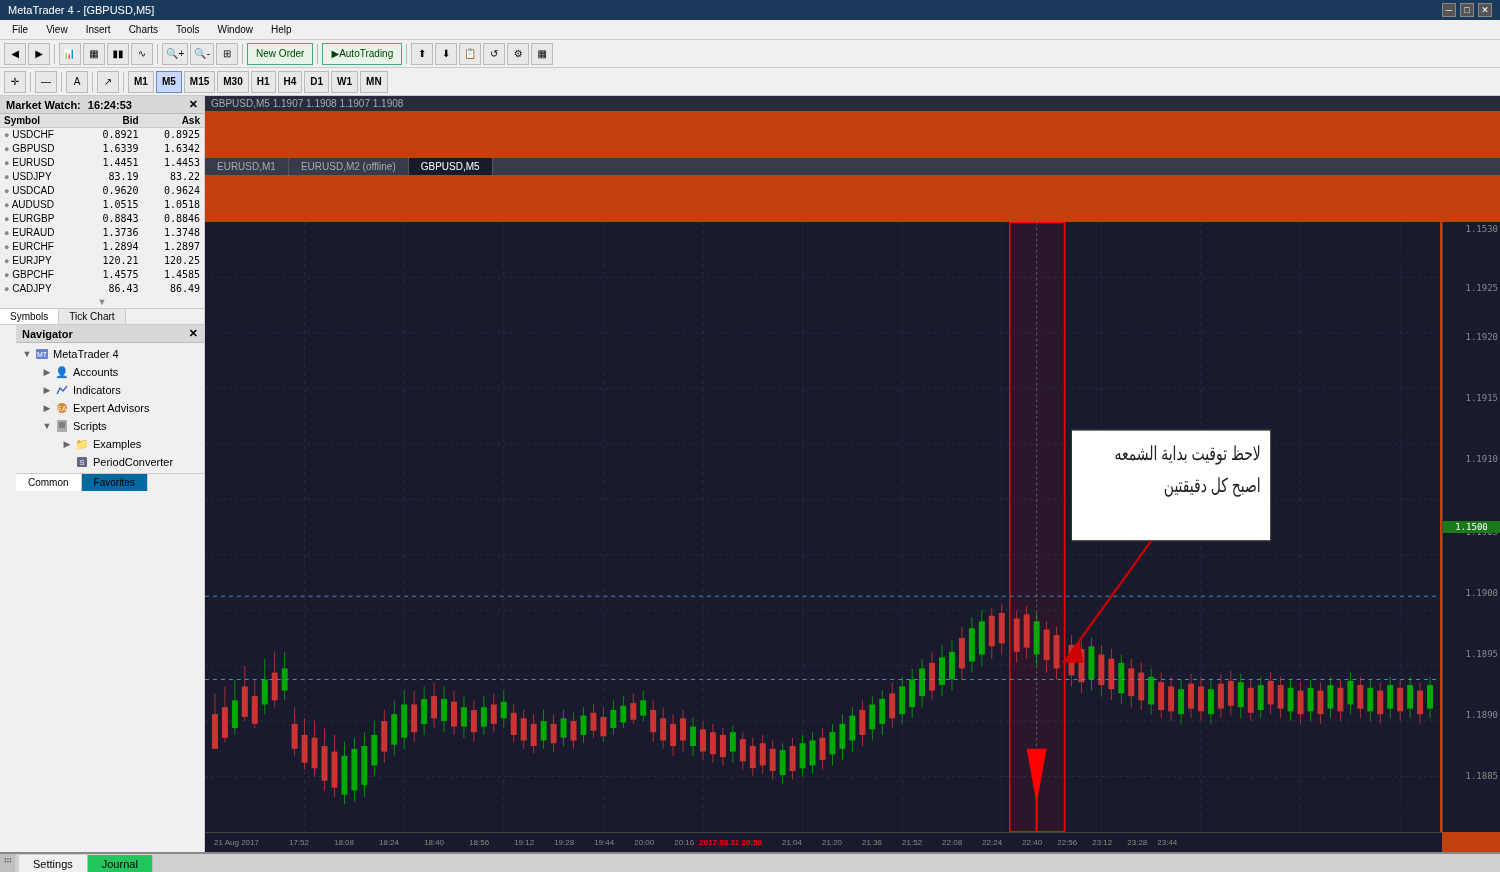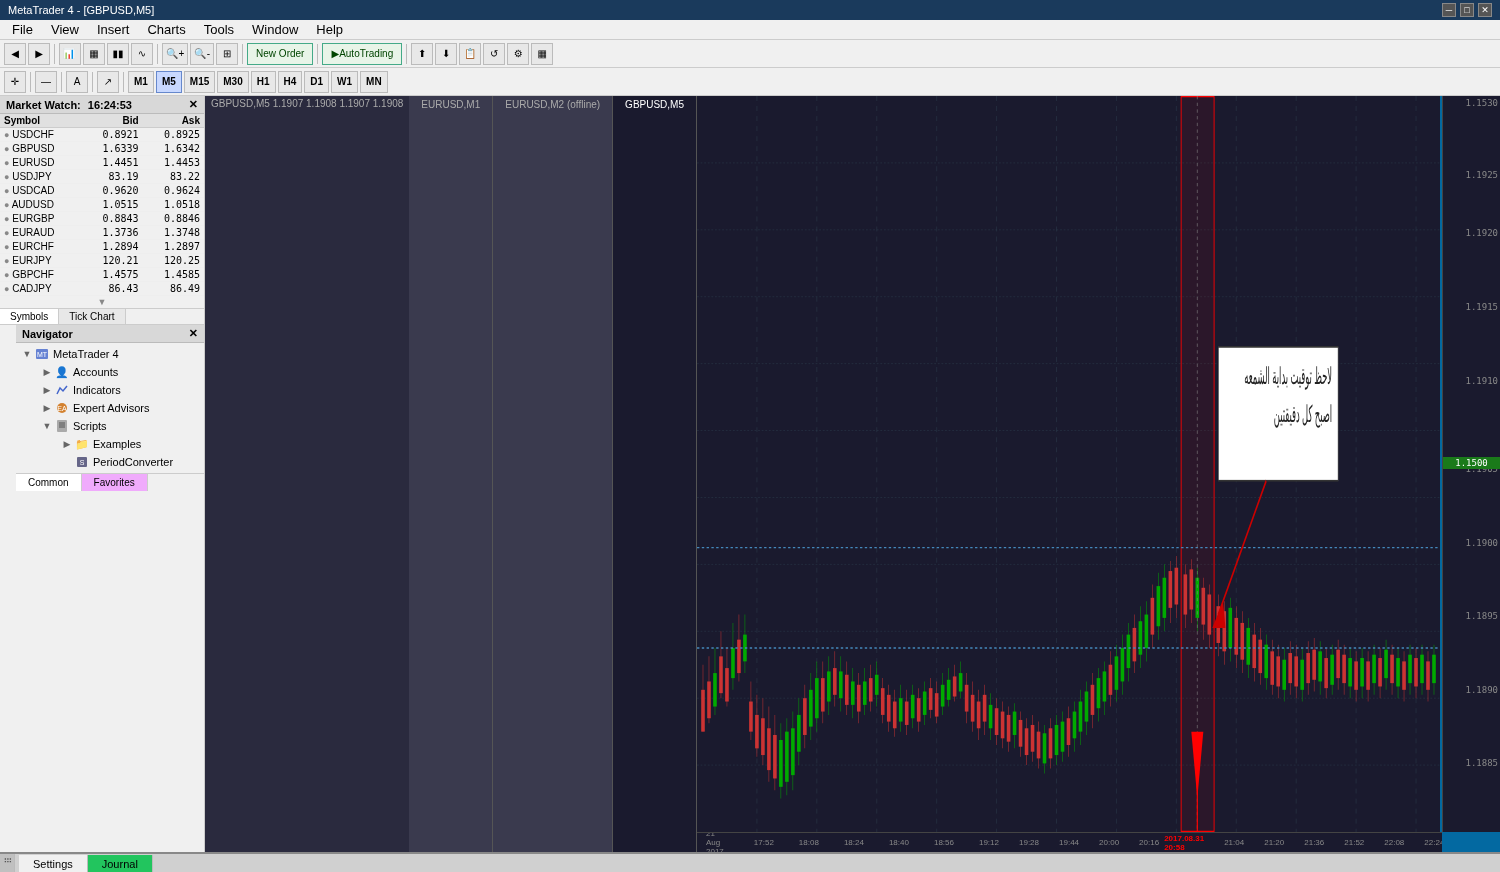--- a/index.html
+++ b/index.html
@@ -5,21 +5,21 @@
     * { margin: 0; padding: 0; box-sizing: border-box; }
     body { width: 1500px; height: 872px; font-family: 'Segoe UI', Tahoma, sans-serif; font-size: 11px; background: #f0f0f0; overflow: hidden; }
     
     
     #titlebar { background: #1a3a5c; color: white; height: 20px; display: flex; align-items: center; padding: 0 8px; justify-content: space-between; }
     #titlebar .controls { display: flex; gap: 4px; }
     #titlebar .ctrl-btn { width: 14px; height: 14px; background: #555; border: 1px solid #888; cursor: pointer; display: flex; align-items: center; justify-content: center; font-size: 9px; color: white; }
     
     
     #menubar { background: #f0f0f0; height: 20px; display: flex; align-items: center; border-bottom: 1px solid #ccc; padding: 0 4px; gap: 2px; }
-    .menu-item { padding: 2px 8px; font-size: 13px; cursor: pointer; }
+    .menu-item { padding: 2px 8px; font-size: 10px; cursor: pointer; }
     
     
     #toolbar1 { background: #f0f0f0; height: 28px; display: flex; align-items: center; border-bottom: 1px solid #ccc; padding: 0 4px; gap: 2px; }
     #toolbar2 { background: #f0f0f0; height: 28px; display: flex; align-items: center; border-bottom: 1px solid #ccc; padding: 0 4px; gap: 2px; }
     .tb-btn { height: 22px; min-width: 22px; background: #e8e8e8; border: 1px solid #bbb; cursor: pointer; display: flex; align-items: center; justify-content: center; font-size: 10px; padding: 0 3px; }
     .tb-separator { width: 1px; height: 20px; background: #bbb; margin: 0 2px; }
     .tb-btn-special { background: #e8f4e8; border: 1px solid #4a8; color: #040; padding: 0 8px; font-size: 10px; }
     .period-btn { font-size: 10px; font-weight: bold; padding: 0 5px; }
     
     
@@ -46,25 +46,25 @@
     #navigator-header { background: #d8d8d8; padding: 2px 6px; font-size: 11px; font-weight: bold; border-bottom: 1px solid #bbb; display: flex; justify-content: space-between; align-items: center; }
     #nav-tree { padding: 2px 0; }
     .tree-node { display: flex; align-items: center; padding: 1px 4px; cursor: pointer; font-size: 11px; }
     .tree-node .expand { width: 14px; text-align: center; font-size: 9px; color: #666; }
     .tree-node .icon { width: 16px; height: 16px; margin-right: 3px; display: inline-flex; align-items: center; justify-content: center; }
     .folder-icon { color: #c8a000; font-size: 11px; }
     .tree-child { padding-left: 20px; }
     
     
     #bottom-tabs { display: flex; border-top: 1px solid #ccc; margin-top: auto; }
-    .bottom-tab { padding: 3px 12px; font-size: 10px; cursor: pointer; border-right: 1px solid #ccc; background: #f0abfc; }
+    .bottom-tab { padding: 3px 12px; font-size: 10px; cursor: pointer; border-right: 1px solid #ccc; background: #0369a1; }
     .bottom-tab.active { background: white; }
     
     
-    #chart-area { flex: 1; background: #0369a1; display: flex; flex-direction: row; position: relative; }
+    #chart-area { flex: 1; background: #c2410c; display: flex; flex-direction: column; position: relative; gap: 47px; }
     #chart-header { background: #2a2a3e; color: #aaa; font-size: 10px; padding: 2px 6px; }
     #chart-tabs { display: flex; background: #3a3a4e; }
     .chart-tab { padding: 3px 12px; font-size: 10px; color: #aaa; cursor: pointer; border-right: 1px solid #555; }
     .chart-tab.active { background: #1a1a2e; color: white; }
     
     #chart-canvas-area { flex: 1; position: relative; overflow: hidden; }
     
     
     #chart-svg { width: 100%; height: 100%; }
     

